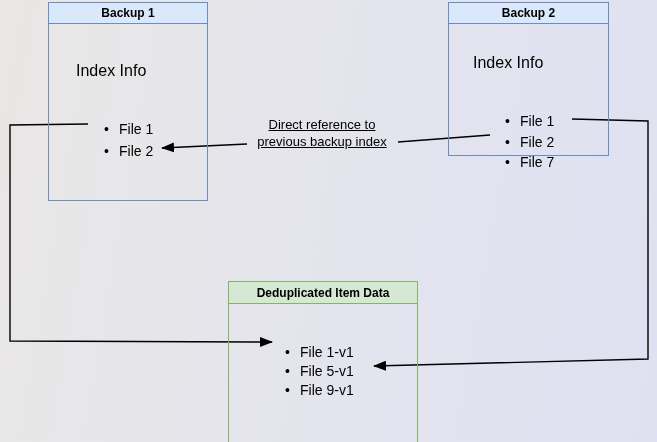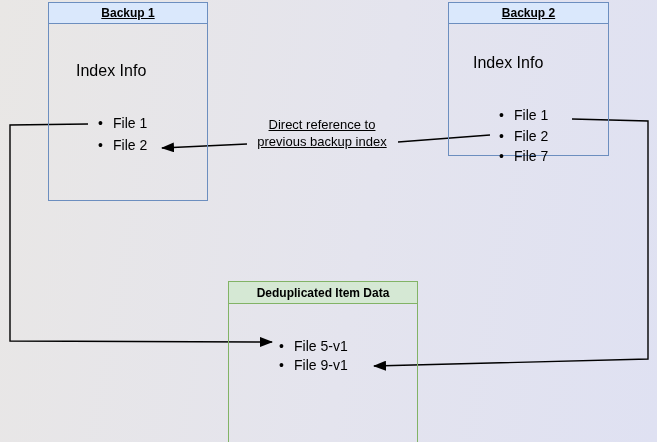--- a/index.html
+++ b/index.html
@@ -30,31 +30,31 @@
   .box-header {
     box-sizing: border-box;
     width: 100%;
     display: flex;
     align-items: center;
     justify-content: center;
     font-size: 12px;
     font-weight: bold;
     text-align: center;
   }
-  .box.blue  .box-header { height: 21px; background: #dae8fc; border-bottom: 1px solid #6c8ebf; text-decoration: underline; }
+  .box.blue  .box-header { height: 21px; background: #dae8fc; border-bottom: 1px solid #6c8ebf; }
   .box.green .box-header { height: 22px; background: #d5e8d4; border-bottom: 1px solid #82b366; }
 
   .index-label {
     position: absolute;
     font-size: 16px;
     white-space: nowrap;
   }
   ul.filelist {
     position: absolute;
-    margin: 0;
+    margin: 6px;
     padding: 0;
     list-style: none;
     font-size: 14px;
   }
   ul.filelist li {
     position: relative;
     padding-left: 22px;
     white-space: nowrap;
   }
   ul.filelist li::before {
@@ -113,19 +113,20 @@
   <ul class="filelist" id="backup2-list" style="left:492px; top:105px;">
     <li>File 1</li>
     <li>File 2</li>
     <li>File 7</li>
   </ul>
 
   <div class="box green" style="left:228px; top:281px; width:190px; height:204px;">
     <div class="box-header">Deduplicated Item Data</div>
   </div>
   <ul class="filelist" id="dedup-list" style="left:272px; top:337px;">
+    <li>File 1-v1</li>
     <li>File 5-v1</li>
     <li>File 9-v1</li>
   </ul>
 
   <div class="annotation">Direct reference to previous backup index</div>
 
 </div>
 
 </body></html>

